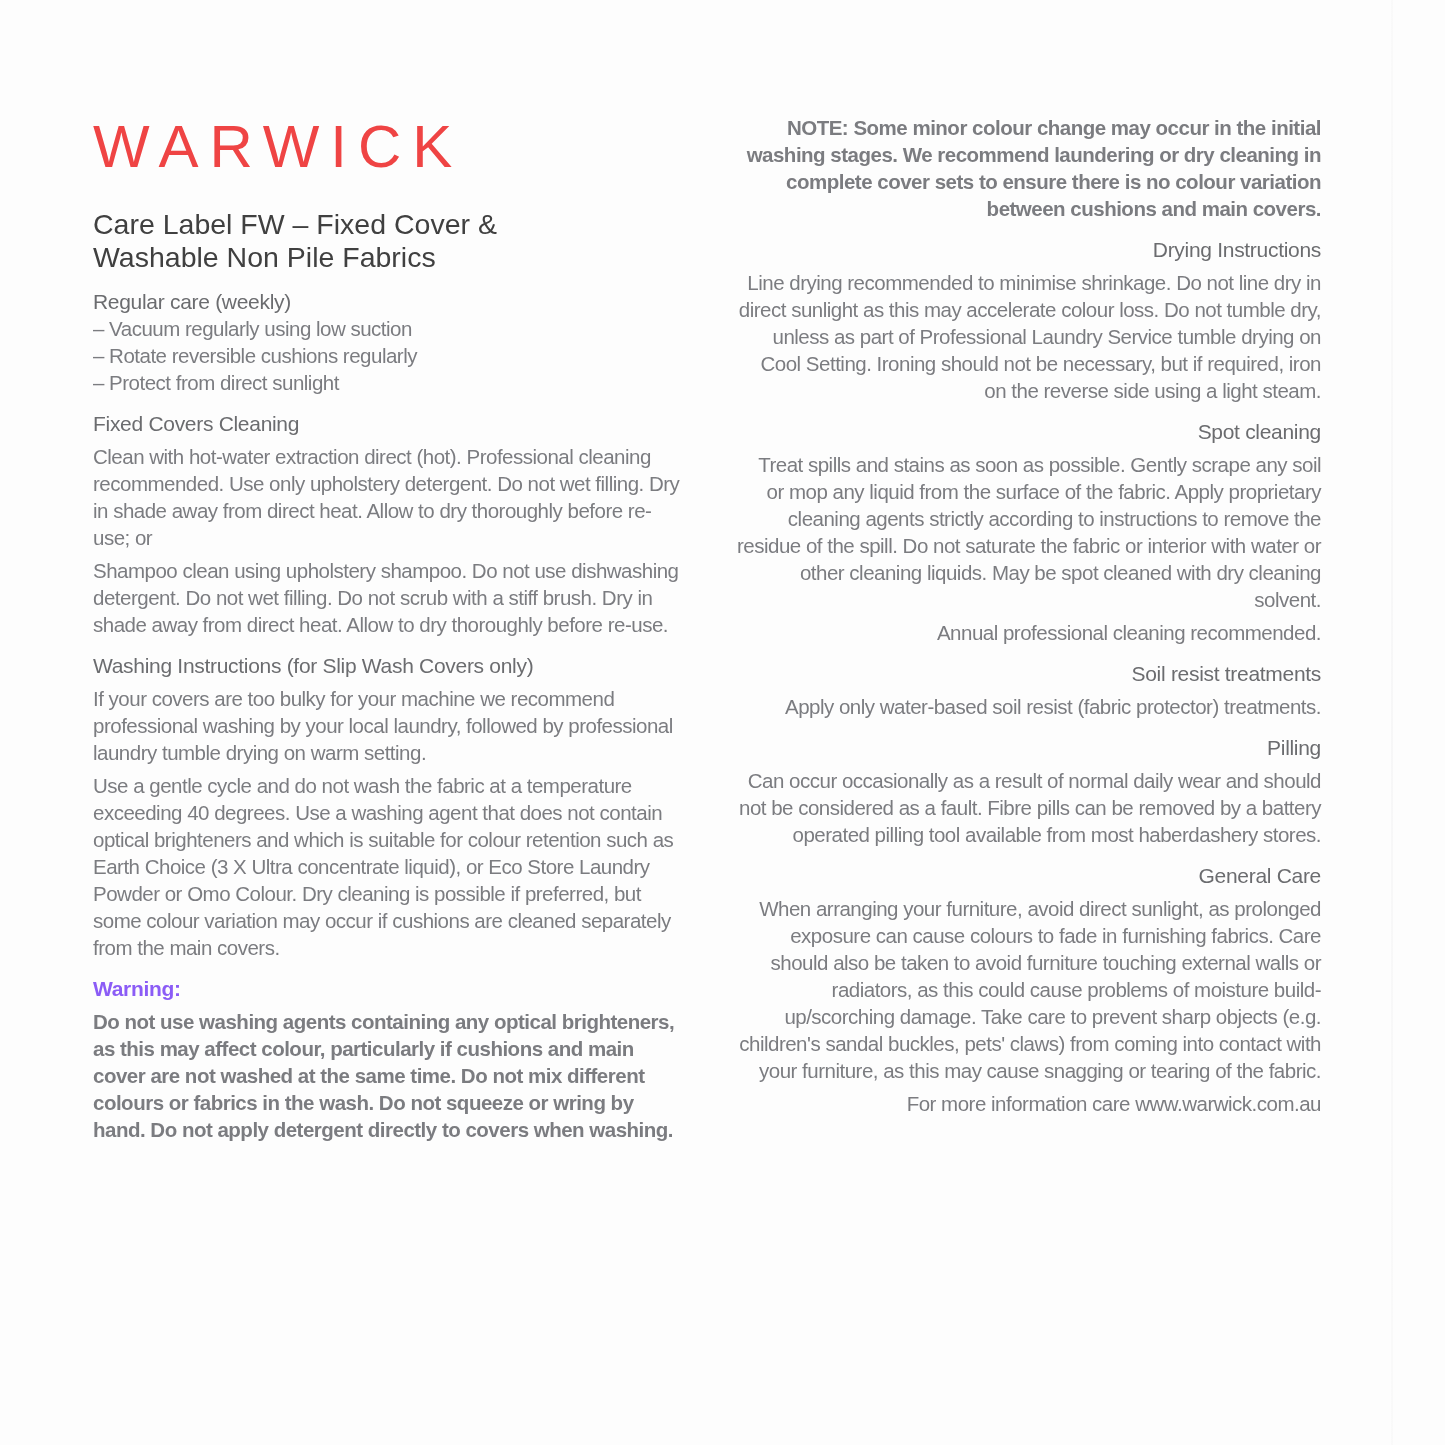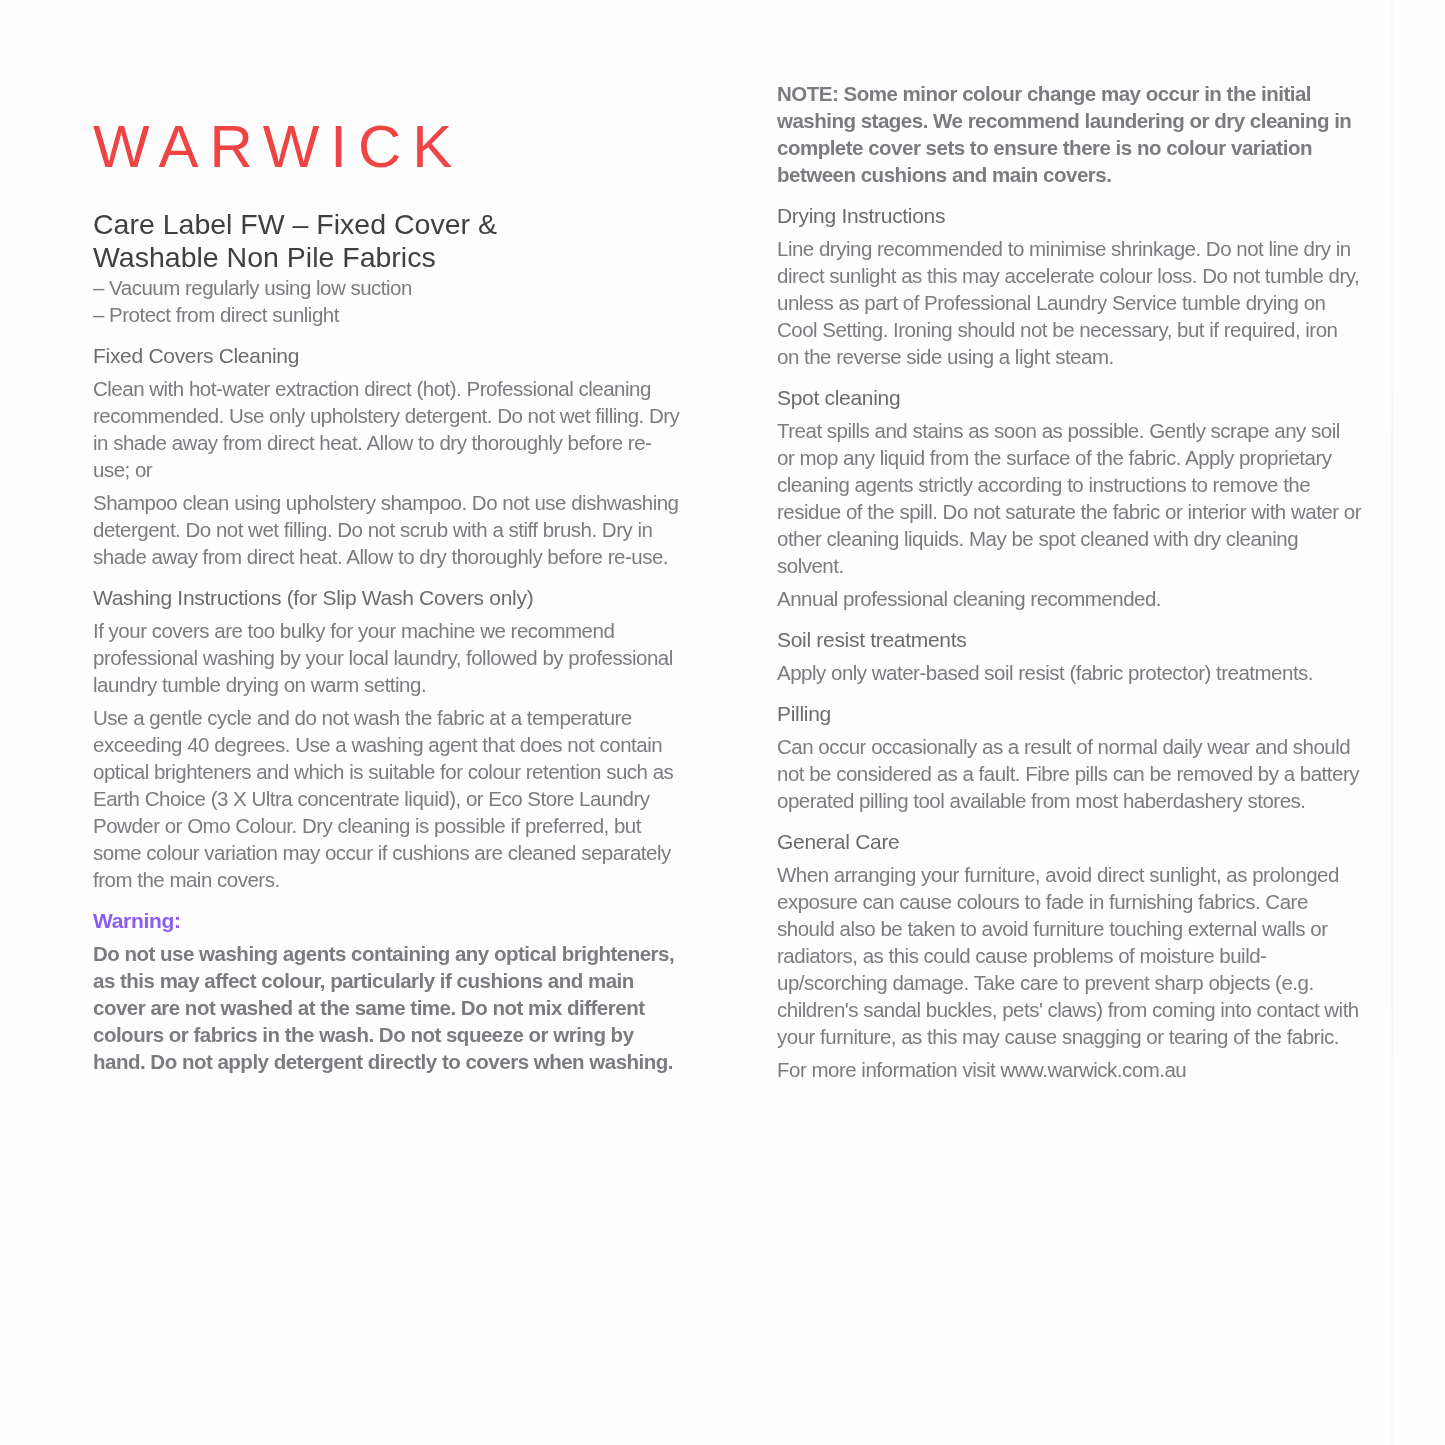--- a/index.html
+++ b/index.html
@@ -19,23 +19,24 @@
     display: flex;
     padding-left: 93px;
   }
   .col-left {
     width: 592px;
     padding-top: 116px;
     flex: 0 0 auto;
   }
   .col-right {
     width: 585px;
-    margin-left: 92px;
-    padding-top: 80px;
+    margin-left: 51px;
+    padding-top: 114px;
     flex: 0 0 auto;
+    text-align: right;
   }
   .logo {
     font-size: 60px;
     line-height: 62px;
     letter-spacing: 11px;
     font-weight: 400;
     color: #ef4444;
     white-space: nowrap;
   }
   .doc-title {
@@ -87,21 +88,23 @@
   <div class="columns">
 
     <div class="col-left">
       <div class="logo">WARWICK</div>
 
       <div class="doc-title">
         <span>Care Label FW – Fixed Cover &amp;</span>
         <span>Washable Non Pile Fabrics</span>
       </div>
 
+      <div class="subhead">Regular care (weekly)</div>
       <p class="body tight">– Vacuum regularly using low suction</p>
+      <p class="body tight">– Rotate reversible cushions regularly</p>
       <p class="body tight">– Protect from direct sunlight</p>
 
       <div class="subhead">Fixed Covers Cleaning</div>
       <p class="body">Clean with hot-water extraction direct (hot). Professional cleaning recommended. Use only upholstery detergent. Do not wet filling. Dry in shade away from direct heat. Allow to dry thoroughly before re-use; or</p>
       <p class="body">Shampoo clean using upholstery shampoo. Do not use dishwashing detergent. Do not wet filling. Do not scrub with a stiff brush. Dry in shade away from direct heat. Allow to dry thoroughly before re-use.</p>
 
       <div class="subhead">Washing Instructions (for Slip Wash Covers only)</div>
       <p class="body">If your covers are too bulky for your machine we recommend professional washing by your local laundry, followed by professional laundry tumble drying on warm setting.</p>
       <p class="body">Use a gentle cycle and do not wash the fabric at a temperature exceeding 40 degrees. Use a washing agent that does not contain optical brighteners and which is suitable for colour retention such as Earth Choice (3 X Ultra concentrate liquid), or Eco Store Laundry Powder or Omo Colour. Dry cleaning is possible if preferred, but some colour variation may occur if cushions are cleaned separately from the main covers.</p>
 
@@ -121,17 +124,17 @@
 
       <div class="subhead">Soil resist treatments</div>
       <p class="body">Apply only water-based soil resist (fabric protector) treatments.</p>
 
       <div class="subhead">Pilling</div>
       <p class="body">Can occur occasionally as a result of normal daily wear and should not be considered as a fault. Fibre pills can be removed by a battery operated pilling tool available from most haberdashery stores.</p>
 
       <div class="subhead">General Care</div>
       <p class="body">When arranging your furniture, avoid direct sunlight, as prolonged exposure can cause colours to fade in furnishing fabrics. Care should also be taken to avoid furniture touching external walls or radiators, as this could cause problems of moisture build-up/scorching damage. Take care to prevent sharp objects (e.g. children's sandal buckles, pets' claws) from coming into contact with your furniture, as this may cause snagging or tearing of the fabric.</p>
 
-      <p class="body footer-note">For more information visit www.warwick.com.au</p>
+      <p class="body footer-note">For more information care www.warwick.com.au</p>
     </div>
 
   </div>
 </div>
 
 </body></html>

